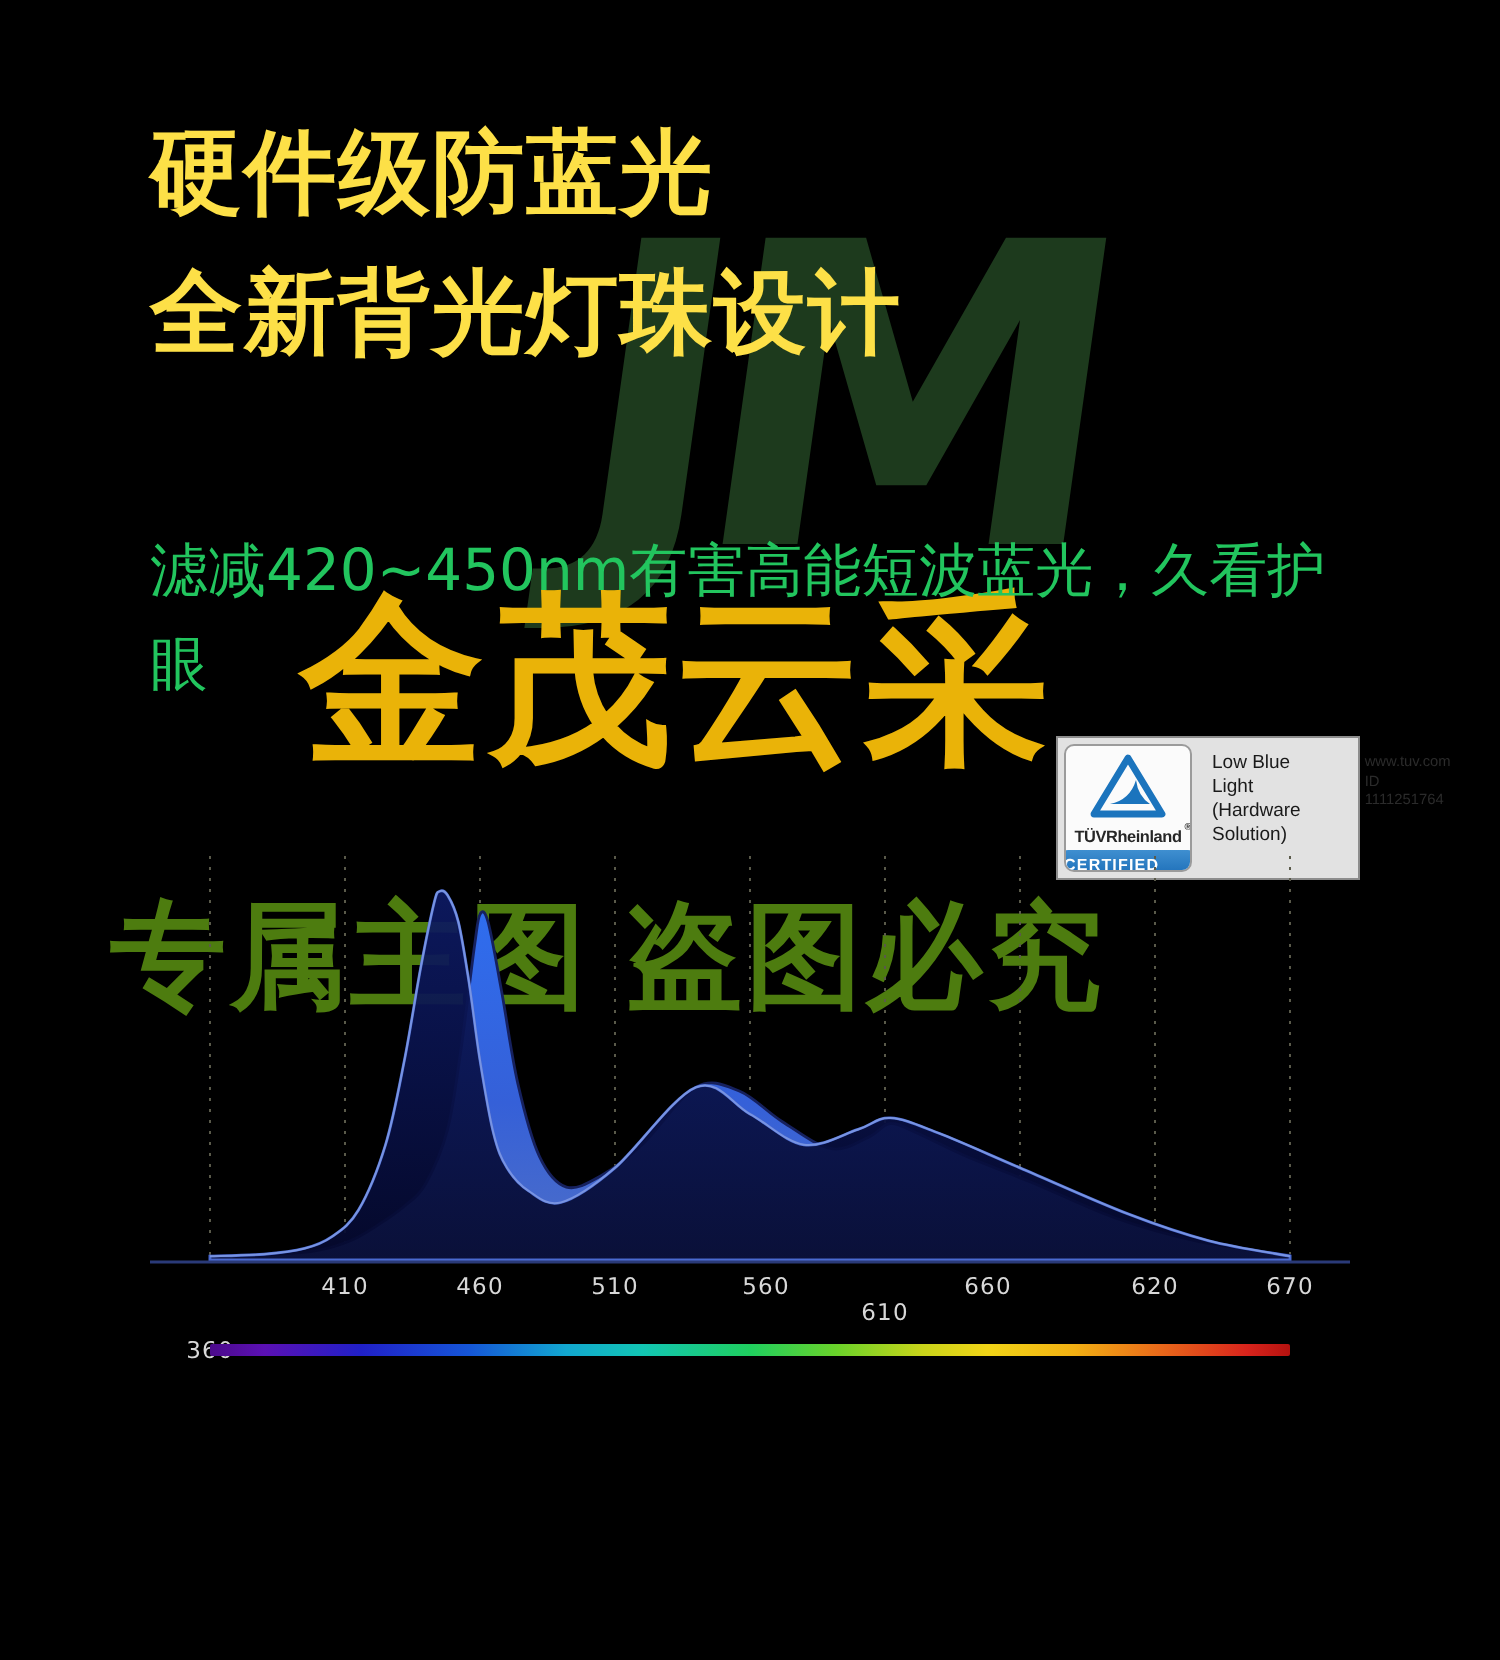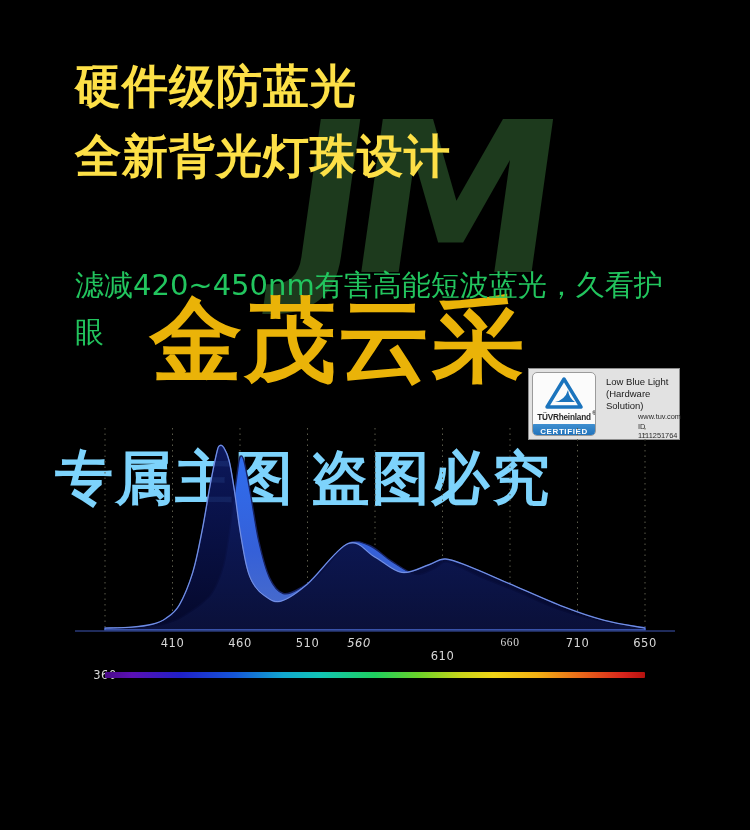--- a/index.html
+++ b/index.html
@@ -8,22 +8,22 @@
 
   
   .wm-layer{position:absolute;inset:0;z-index:0;pointer-events:none;overflow:hidden;}
   .wm-logo{position:absolute;left:290px;top:95px;font-size:210px;line-height:1;
            font-weight:700;color:#1d3a1d;letter-spacing:-16px;
            transform:skewX(-8deg);font-family:"DejaVu Sans",sans-serif;}
   .wm-brand{position:absolute;left:150px;top:295px;font-size:92px;line-height:1;
             font-weight:700;color:#eab308;letter-spacing:2px;
             font-family:"DejaVu Sans",sans-serif;}
   .wm-note{position:absolute;left:55px;top:450px;font-size:58px;line-height:1;
-           font-weight:700;color:#7dd3fc;letter-spacing:2px;
-           font-family:Liberation Serif, serif;white-space:nowrap;}
+           font-weight:700;color:#4d7c0f;letter-spacing:2px;
+           font-family:Liberation Sans, sans-serif;white-space:nowrap;}
 
   
   .fg{position:relative;z-index:2;}
 
   .headings{position:absolute;left:75px;top:55px;}
   .h-line{font-size:46px;line-height:70px;font-weight:700;color:#fde047;
           letter-spacing:1px;white-space:nowrap;
           font-family:Liberation Mono, monospace;}
 
   .subtitle{position:absolute;left:75px;top:262px;width:610px;
@@ -37,23 +37,23 @@
   .badge-left{width:70px;height:100%;box-sizing:border-box;padding:3px;}
   .badge-mark{width:100%;height:100%;background:#fbfbfb;border:1px solid #9b9b9b;
               border-radius:5px;display:flex;flex-direction:column;
               align-items:center;justify-content:flex-start;box-sizing:border-box;
               overflow:hidden;}
   .tri{margin-top:4px;}
   .tuv-word{font-size:8.2px;font-weight:700;color:#262626;line-height:9px;
             letter-spacing:-.2px;white-space:nowrap;position:relative;}
   .tuv-word sup{font-size:5px;position:absolute;top:-4px;right:-5px;}
   .cert-bar{margin-top:2px;width:64px;background:linear-gradient(#3f8fd0,#1769b4);
-            color:#fff;font-size:8px;font-weight:700;text-align:center;
+            color:#fff;font-size:8px;font-weight:700;
             letter-spacing:.6px;padding:2.5px 0 3px;border-radius:2px;}
-  .badge-right{flex:1;padding:7px 6px 4px 7px;display:flex;flex-direction:column;
+  .badge-right{flex:1;padding:7px 6px 4px 7px;display:flex;flex-direction:row;
                justify-content:space-between;box-sizing:border-box;}
   .bb-title{font-size:9.5px;line-height:12px;color:#1a1a1a;font-weight:400;}
   .bb-meta{font-size:7.4px;line-height:9.5px;color:#2b2b2b;margin-left:32px;}
 
   
   .chart{position:absolute;left:75px;top:428px;width:600px;height:268px;}
   .plot{position:absolute;left:0;top:0;width:600px;height:210px;}
   .plot svg{display:block;width:600px;height:210px;}
   .axis{position:absolute;left:0;top:208px;width:600px;height:24px;}
   .tick{position:absolute;transform:translateX(-50%);font-size:11.5px;
@@ -135,22 +135,22 @@
           <path d="M30.00,200.08C34.50,199.92 49.13,199.76 57.00,199.12C64.88,198.48 71.63,197.68 77.25,196.24C82.88,194.80 86.25,193.68 90.75,190.48C95.25,187.28 99.75,184.72 104.25,177.04C108.75,169.36 113.92,156.88 117.75,144.40C121.58,131.92 124.28,116.88 127.20,102.16C130.13,87.44 132.83,69.20 135.30,56.08C137.78,42.96 140.48,29.84 142.05,23.44C143.63,17.04 143.63,18.32 144.75,17.68C145.88,17.04 147.23,17.04 148.80,19.60C150.38,22.16 152.40,25.68 154.20,33.04C156.00,40.40 157.80,52.24 159.60,63.76C161.40,75.28 162.97,89.68 165.00,102.16C167.03,114.64 169.50,129.68 171.75,138.64C174.00,147.60 175.57,151.12 178.50,155.92C181.43,160.72 184.80,164.56 189.30,167.44C193.80,170.32 198.30,175.12 205.50,173.20C212.70,171.28 221.25,165.52 232.50,155.92C243.75,146.32 261.75,120.08 273.00,115.60C284.25,111.12 291.00,124.24 300.00,129.04C309.00,133.84 318.00,143.12 327.00,144.40C336.00,145.68 346.80,138.96 354.00,136.72C361.20,134.48 363.45,130.64 370.20,130.96C376.95,131.28 383.70,134.48 394.50,138.64C405.30,142.80 419.25,149.20 435.00,155.92C450.75,162.64 473.25,172.88 489.00,178.96C504.75,185.04 516.00,188.88 529.50,192.40C543.00,195.92 563.25,198.80 570.00,200.08L570.00,202L30.00,202Z" fill="url(#gLow)" fill-opacity="0.93" stroke="#4a6ad0" stroke-width="1.4"></path>
           <path d="M30.00,200.08C34.50,199.92 49.13,199.76 57.00,199.12C64.88,198.48 71.63,197.68 77.25,196.24C82.88,194.80 86.25,193.68 90.75,190.48C95.25,187.28 99.75,184.72 104.25,177.04C108.75,169.36 113.92,156.88 117.75,144.40C121.58,131.92 124.28,116.88 127.20,102.16C130.13,87.44 132.83,69.20 135.30,56.08C137.78,42.96 140.48,29.84 142.05,23.44C143.63,17.04 143.63,18.32 144.75,17.68C145.88,17.04 147.23,17.04 148.80,19.60C150.38,22.16 152.40,25.68 154.20,33.04C156.00,40.40 157.80,52.24 159.60,63.76C161.40,75.28 162.97,89.68 165.00,102.16C167.03,114.64 169.50,129.68 171.75,138.64C174.00,147.60 175.57,151.12 178.50,155.92C181.43,160.72 184.80,164.56 189.30,167.44C193.80,170.32 198.30,175.12 205.50,173.20C212.70,171.28 221.25,165.52 232.50,155.92C243.75,146.32 261.75,120.08 273.00,115.60C284.25,111.12 291.00,124.24 300.00,129.04C309.00,133.84 318.00,143.12 327.00,144.40C336.00,145.68 346.80,138.96 354.00,136.72C361.20,134.48 363.45,130.64 370.20,130.96C376.95,131.28 383.70,134.48 394.50,138.64C405.30,142.80 419.25,149.20 435.00,155.92C450.75,162.64 473.25,172.88 489.00,178.96C504.75,185.04 516.00,188.88 529.50,192.40C543.00,195.92 563.25,198.80 570.00,200.08" fill="none" stroke="#9fb6f0" stroke-width="1" stroke-opacity="0.55"></path>
           <line x1="0" x2="600" y1="203" y2="203" stroke="#2a3a78" stroke-width="1.6"></line>
         </svg>
     </div>
     <div class="axis" id="x-axis">
         <div class="tick" style="left: 30px; margin-top: 32px;">360</div>
         <div class="tick" style="left: 97.5px;">410</div>
         <div class="tick" style="left: 165px; text-align: right;">460</div>
         <div class="tick" style="left: 232.5px;">510</div>
-        <div class="tick" style="left: 284px; font-style: italic;">560</div>
+        <div class="tick" style="left: 308px;">560</div>
         <div class="tick" style="left: 367.5px; margin-top: 13px;">610</div>
-        <div class="tick" style="left: 435px; font-family: Liberation Serif, serif;">660</div>
-        <div class="tick" style="left: 502.5px;">710</div>
-        <div class="tick" style="left: 570px;">650</div>
+        <div class="tick" style="left: 419px;">660</div>
+        <div class="tick" style="left: 502.5px;">620</div>
+        <div class="tick" style="left: 570px;">670</div>
       </div>
     <div class="spectrum"></div>
   </div>
 
 </div>
 
 </body></html>

